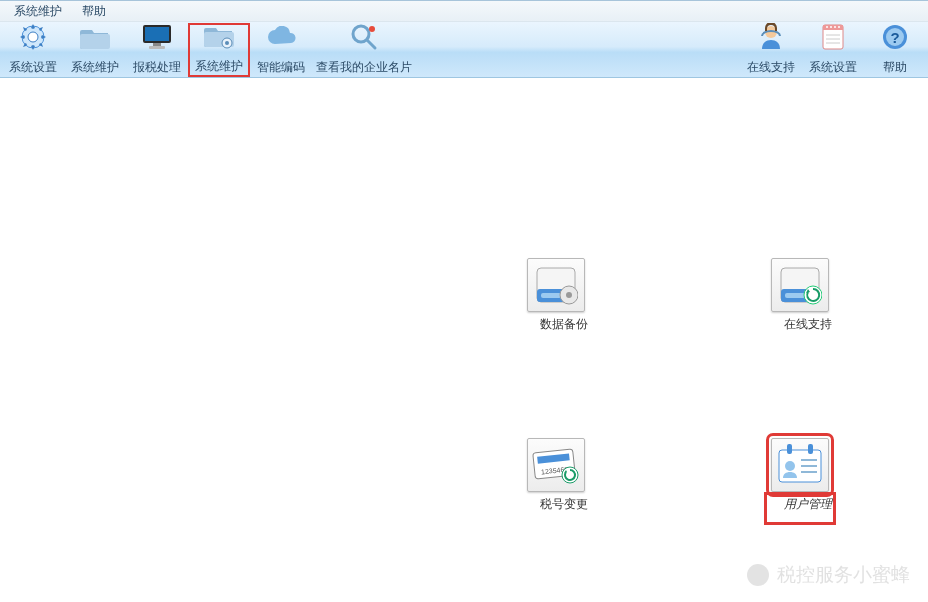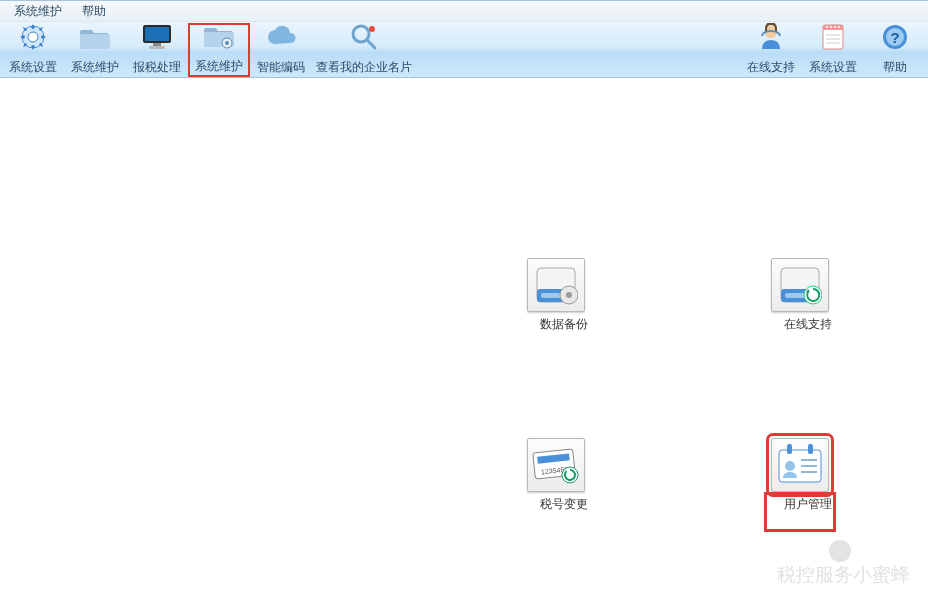--- a/index.html
+++ b/index.html
@@ -79,32 +79,32 @@
   color: #333;
   margin-top: 4px;
 }
 .card.highlight .tile {
   outline: 3px solid #e03a36;
   outline-offset: 2px;
 }
 .card.highlight .cap {
   outline: 3px solid #e03a36;
   outline-offset: 1px;
-  padding-bottom: 15px;
+  padding-bottom: 8px;
+  font-style: italic;
 }
 .footer-mark {
   position: absolute;
   right: 18px;
   bottom: 14px;
   color: rgba(200,200,200,0.55);
   font-size: 19px;
   font-weight: 500;
   display: flex;
   align-items: center;
-  flex-direction: column;
 }
 .footer-mark .mask {
   width: 22px; height: 22px; border-radius: 50%;
   background: rgba(200,200,200,0.5);
   margin-right: 8px;
 }
 svg { display: block; }
 </style>
 </head>
 <body>

